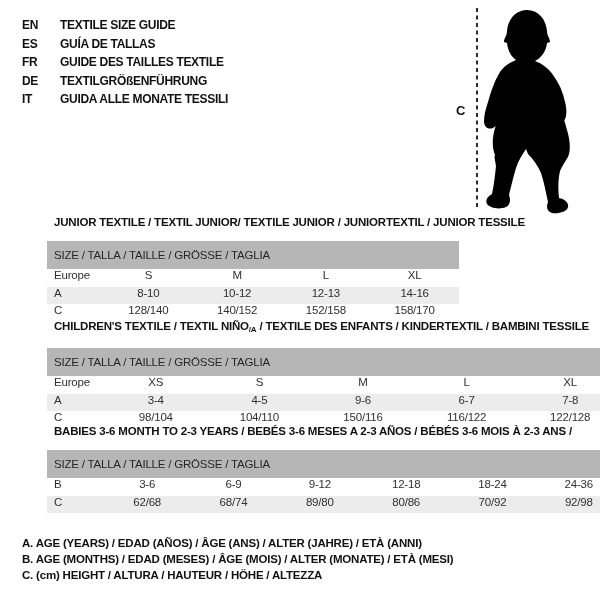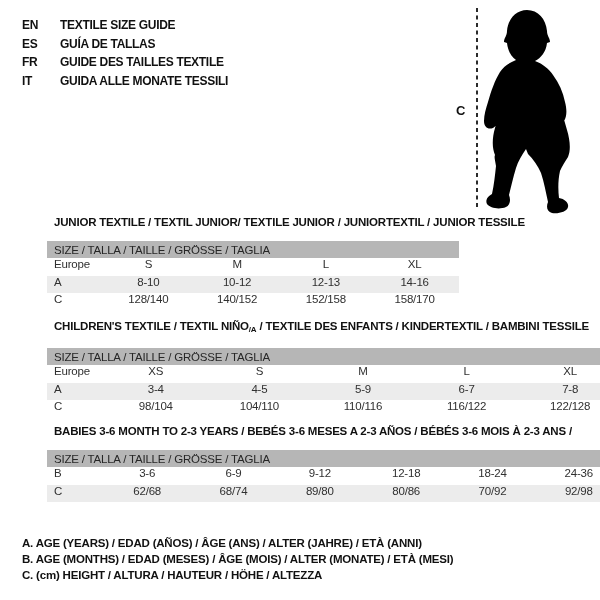--- a/index.html
+++ b/index.html
@@ -37,21 +37,21 @@
   #table-2 { top: 424px; width: 575px; }
 
   .t-title { margin: 0 0 11px 0; padding-left: 7px; }
   .t-title-line {
     font-size: 11.5px; font-weight: bold; color: #111;
     letter-spacing: -0.2px; line-height: 15px; white-space: nowrap;
   }
   .t-title-line .sub { font-size: 8px; vertical-align: -2px; }
 
   .size-bar {
-    height: 17px; background: #b6b6b6; color: #262626;
+    height: 28px; background: #b6b6b6; color: #262626;
     font-size: 11.5px; letter-spacing: -0.2px;
     display: flex; align-items: center;
     padding-left: 7px; box-sizing: border-box;
   }
   .row {
     display: flex; height: 17.5px; align-items: flex-start;
     font-size: 11.5px; color: #303030; letter-spacing: -0.2px;
   }
   .row.shaded { background: #ececec; }
   .cell-label { width: 57px; padding-left: 7px; box-sizing: border-box; }
@@ -72,20 +72,24 @@
     <span class="lang-code">EN</span>
     <span class="lang-title">TEXTILE SIZE GUIDE</span>
   </div>
   <div class="lang-row">
     <span class="lang-code">ES</span>
     <span class="lang-title">GUÍA DE TALLAS</span>
   </div>
   <div class="lang-row">
     <span class="lang-code">FR</span>
     <span class="lang-title">GUIDE DES TAILLES TEXTILE</span>
+  </div>
+  <div class="lang-row">
+    <span class="lang-code">DE</span>
+    <span class="lang-title">TEXTILGRÖßENFÜHRUNG</span>
   </div>
   <div class="lang-row">
     <span class="lang-code">IT</span>
     <span class="lang-title">GUIDA ALLE MONATE TESSILI</span>
   </div>
 </div>
 
 <span class="figure-label">C</span>
 
 <svg class="dash-line" width="4" height="201">
@@ -177,29 +181,29 @@
         <div class="cell">XS</div>
         <div class="cell">S</div>
         <div class="cell">M</div>
         <div class="cell">L</div>
         <div class="cell">XL</div>
       </div>
       <div class="row shaded">
         <div class="cell-label">A</div>
         <div class="cell">3-4</div>
         <div class="cell">4-5</div>
-        <div class="cell">5-9</div>
+        <div class="cell">9-6</div>
         <div class="cell">6-7</div>
         <div class="cell">7-8</div>
       </div>
       <div class="row">
         <div class="cell-label">C</div>
         <div class="cell">98/104</div>
         <div class="cell">104/110</div>
-        <div class="cell">110/116</div>
+        <div class="cell">150/116</div>
         <div class="cell">116/122</div>
         <div class="cell">122/128</div>
       </div>
     </div>
 </section>
 
 <section id="table-2" class="table-block">
   <h2 class="t-title">
       <div class="t-title-line"><span>BABIES 3-6 MONTH TO 2-3 YEARS / BEBÉS 3-6 MESES A 2-3 AÑOS / BÉBÉS 3-6 MOIS À 2-3 ANS /</span></div>
     </h2>

